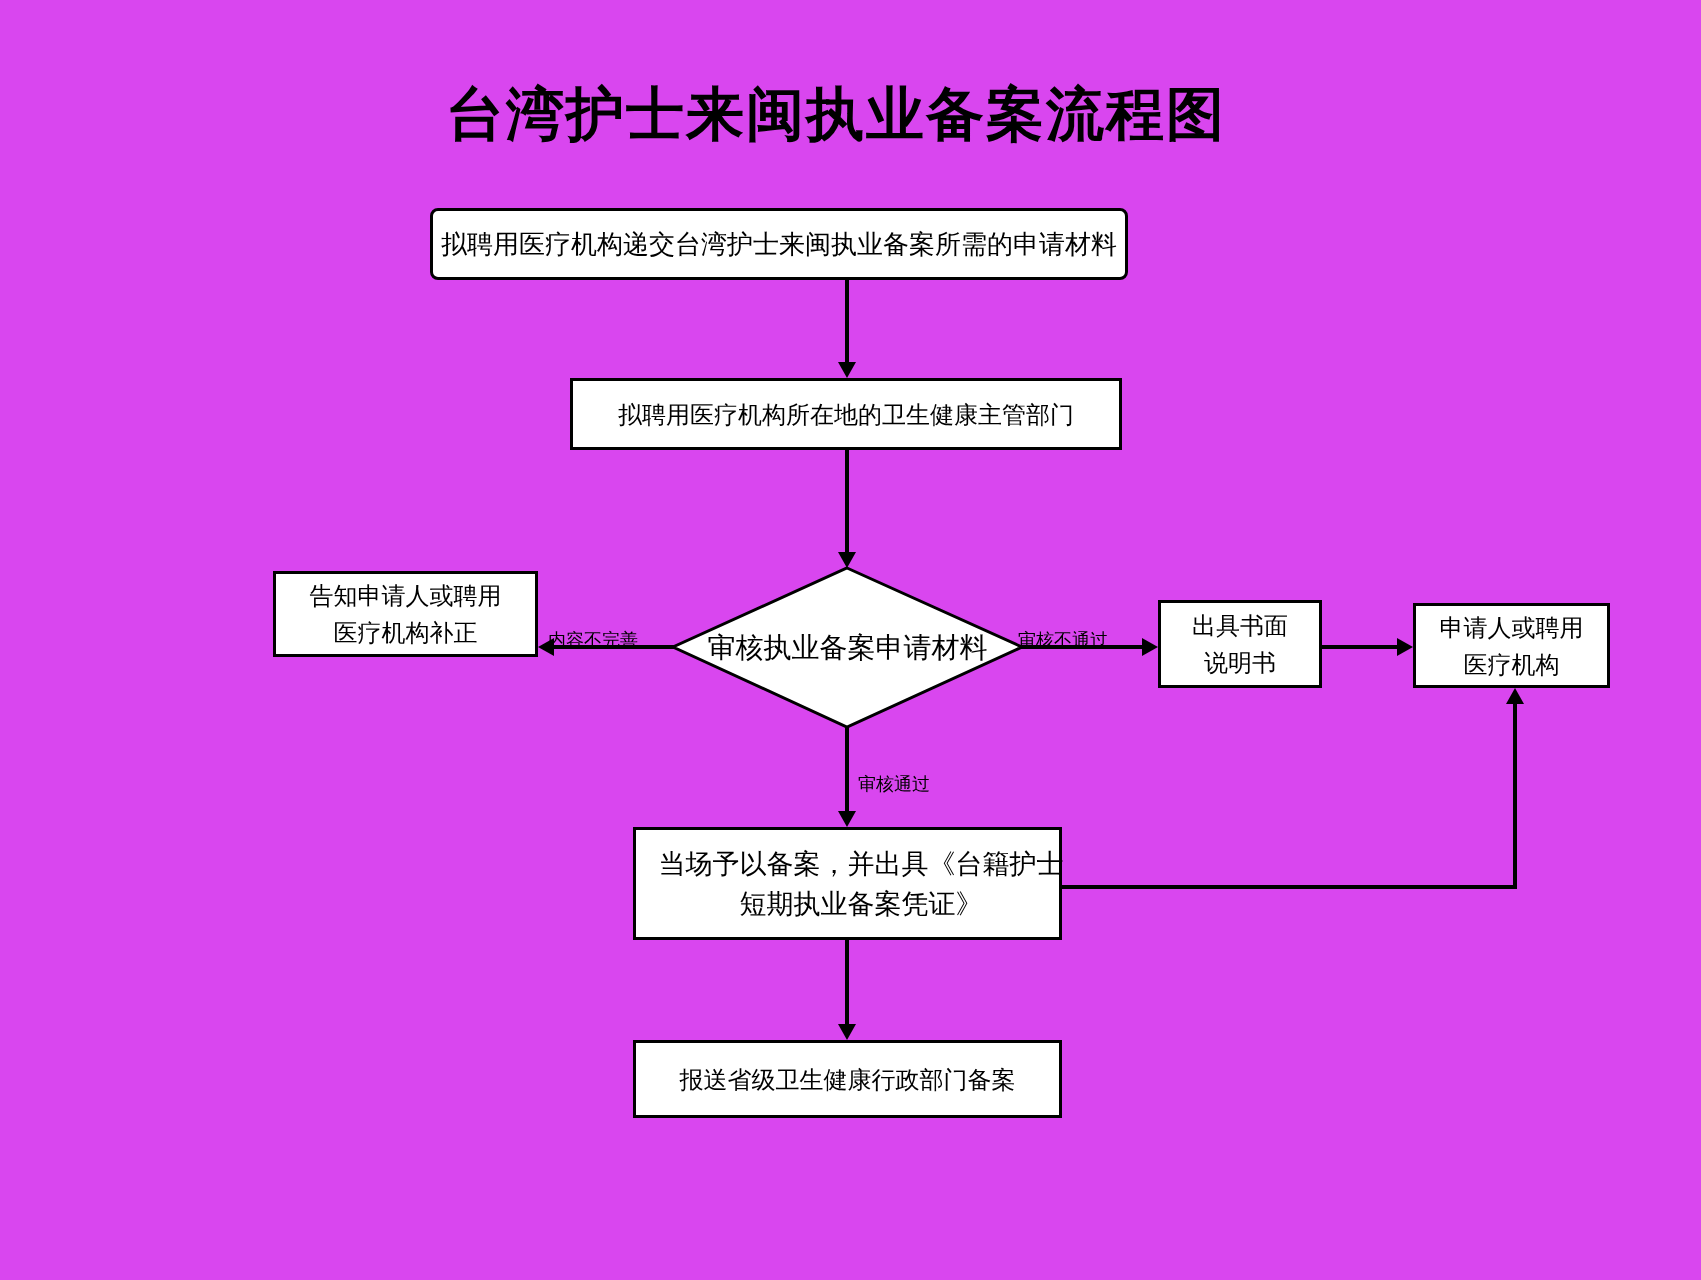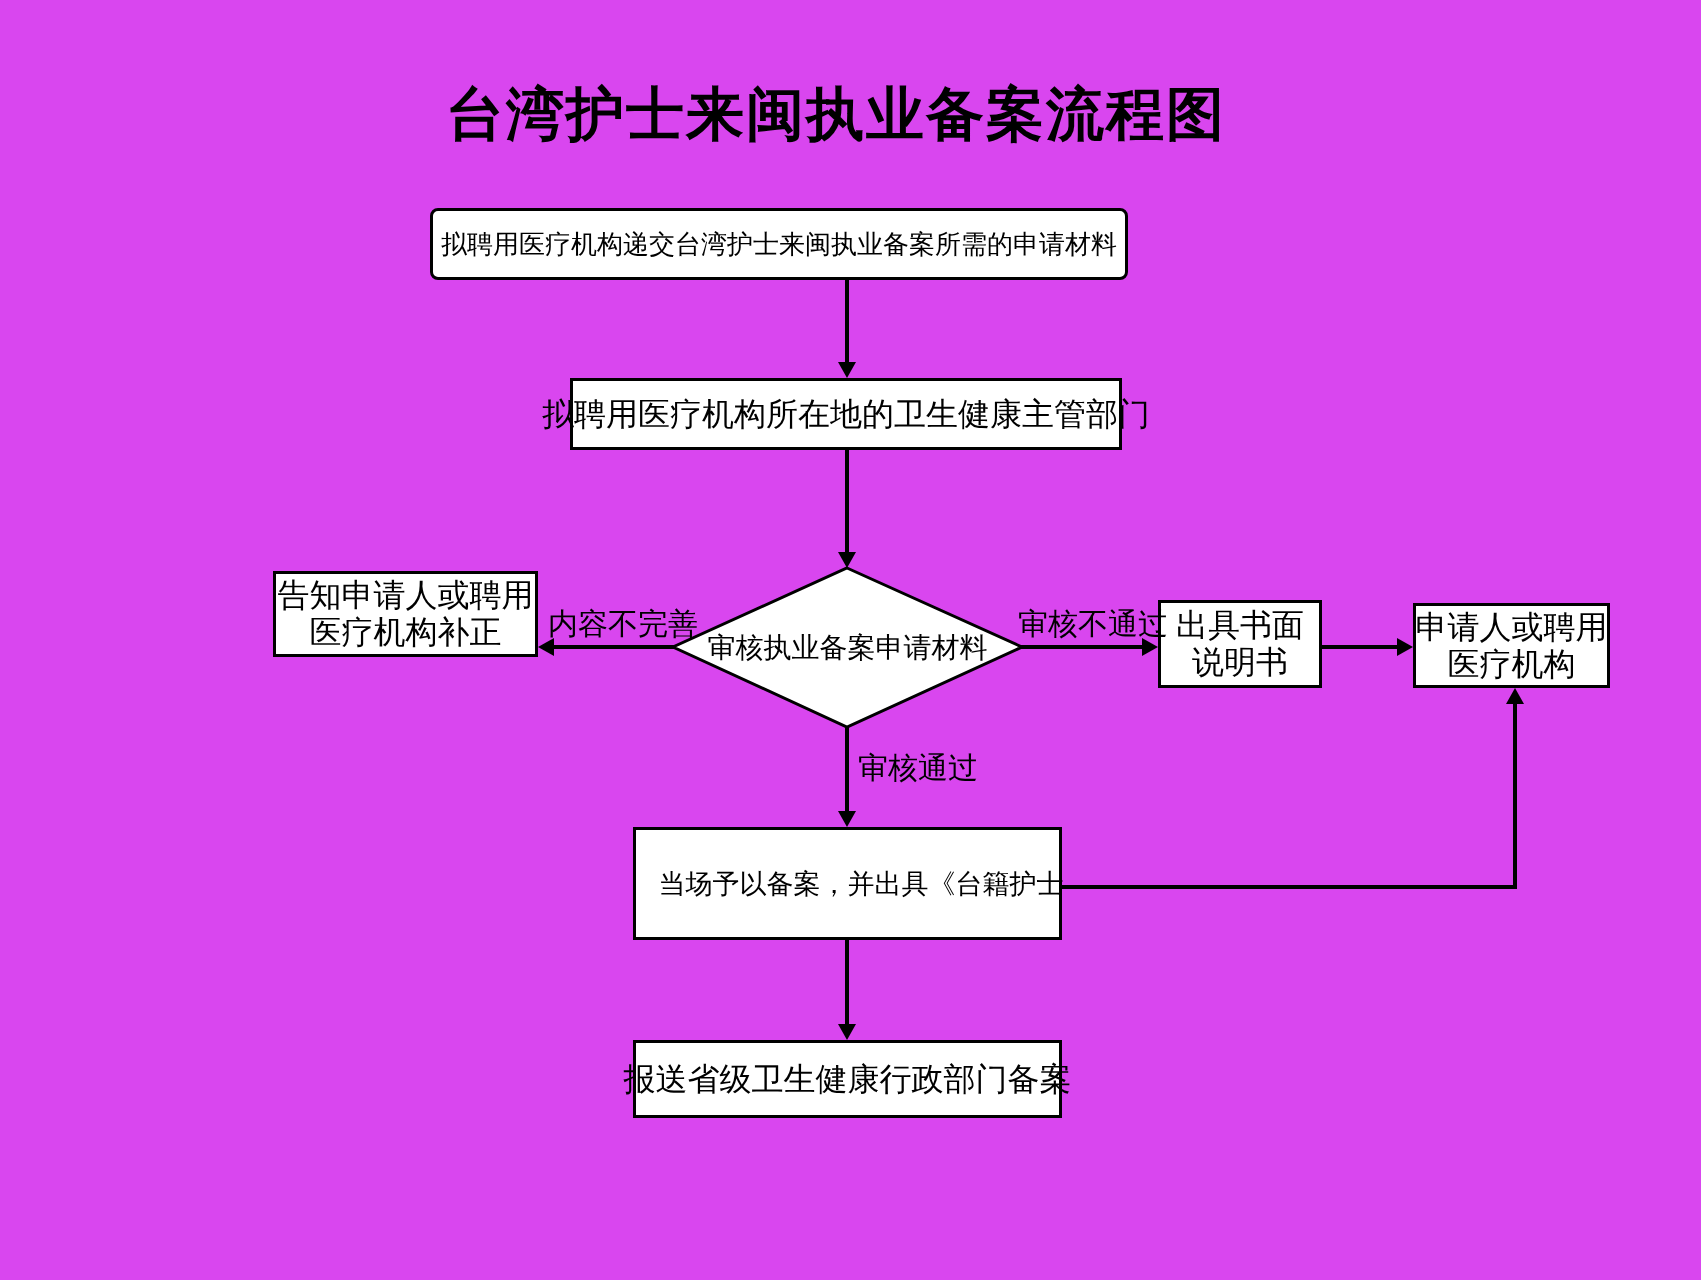--- a/index.html
+++ b/index.html
@@ -8,32 +8,32 @@
     font-family:"Liberation Sans","DejaVu Sans",sans-serif;color:#000;overflow:hidden;
   }
   .title{
     position:absolute;left:836px;top:76px;transform:translateX(-50%);
     font-family:"Liberation Serif","DejaVu Serif",serif;font-weight:bold;
     font-size:58px;letter-spacing:2px;white-space:nowrap;
   }
   .node{
     position:absolute;border:3px solid #000;background:#fff;box-sizing:border-box;
     display:flex;flex-direction:column;align-items:center;justify-content:center;
-    text-align:center;font-size:32px;line-height:37px;white-space:nowrap;z-index:2;
+    text-align:center;font-size:24px;line-height:37px;white-space:nowrap;z-index:2;
   }
   .rounded{border-radius:8px;}
   .hline,.vline{position:absolute;background:#000;z-index:1;}
   .hline{height:4px;}
   .vline{width:4px;}
   .tri{position:absolute;width:0;height:0;z-index:1;}
   .tri-down{border-left:9px solid transparent;border-right:9px solid transparent;border-top:16px solid #000;}
   .tri-up{border-left:9px solid transparent;border-right:9px solid transparent;border-bottom:16px solid #000;}
   .tri-left{border-top:9px solid transparent;border-bottom:9px solid transparent;border-right:16px solid #000;}
   .tri-right{border-top:9px solid transparent;border-bottom:9px solid transparent;border-left:16px solid #000;}
-  .elabel{position:absolute;font-size:30px;white-space:nowrap;z-index:3;}
+  .elabel{position:absolute;font-size:18px;white-space:nowrap;z-index:3;margin-top:24px;}
   .diamond-svg{position:absolute;left:670px;top:566px;z-index:1;}
   .diamond-label{
     position:absolute;left:672px;top:568px;width:351px;height:159px;z-index:2;
     display:flex;align-items:center;justify-content:center;font-size:28px;white-space:nowrap;
   }
 </style>
 </head>
 <body>
 
 <div class="canvas">
@@ -94,19 +94,20 @@
     <span>说明书</span>
   </div>
 
   <div class="node" style="left:1413px;top:603px;width:197px;height:85px;">
     <span>申请人或聘用</span>
     <span>医疗机构</span>
   </div>
 
   <div class="node" style="left:633px;top:827px;width:429px;height:113px;font-size:27px;line-height:40px;padding-left:27px;">
     <span>当场予以备案，并出具《台籍护士</span>
+    <span>短期执业备案凭证》</span>
   </div>
 
   <div class="node" style="left:633px;top:1040px;width:429px;height:78px;">
     <span>报送省级卫生健康行政部门备案</span>
   </div>
 
 </div>
 
 </body></html>

